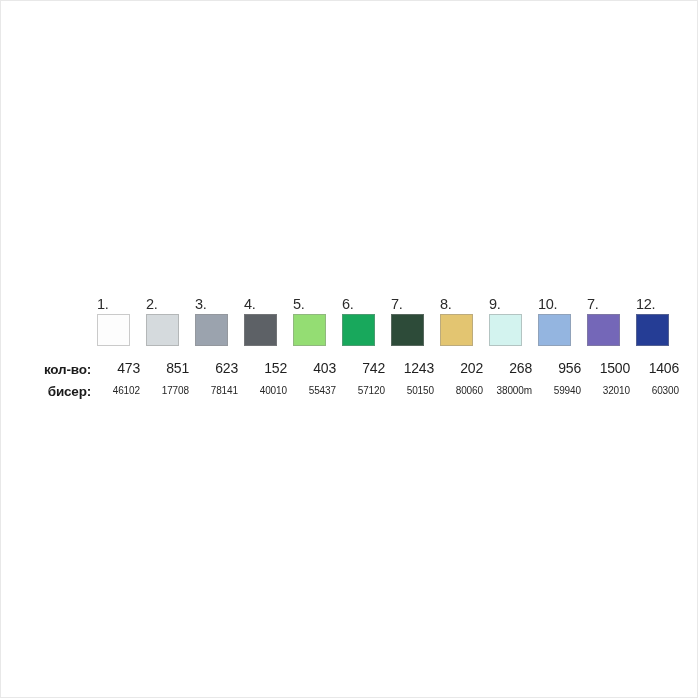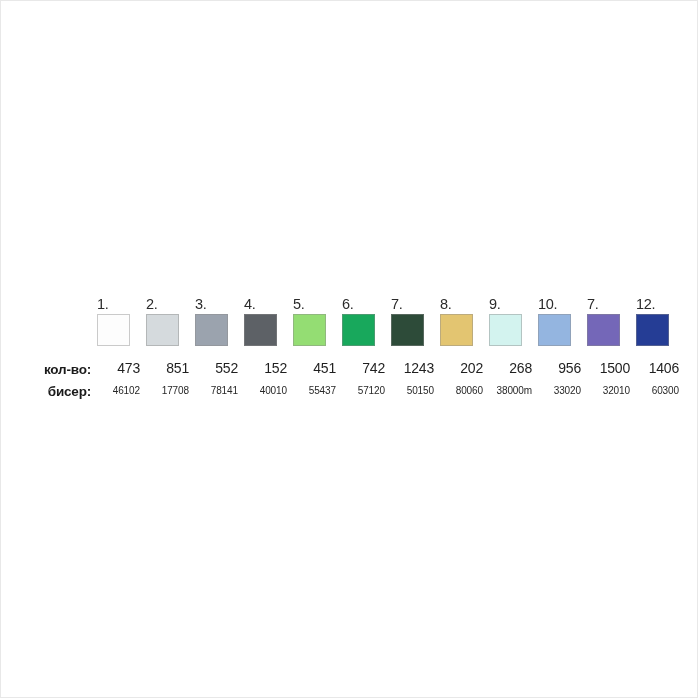--- a/index.html
+++ b/index.html
@@ -170,23 +170,23 @@
             <div class="swatch" style="background-color: rgb(37, 61, 149);"></div>
           </div>
       </div>
     </div>
 
     <div class="legend-row" id="row-count">
       <div class="row-label">кол-во:</div>
       <div class="cols">
         <div class="col">473</div>
         <div class="col">851</div>
-        <div class="col">552</div>
+        <div class="col">623</div>
         <div class="col">152</div>
-        <div class="col">451</div>
+        <div class="col">403</div>
         <div class="col">742</div>
         <div class="col">1243</div>
         <div class="col">202</div>
         <div class="col">268</div>
         <div class="col">956</div>
         <div class="col">1500</div>
         <div class="col">1406</div>
       </div>
     </div>
 
@@ -195,20 +195,20 @@
       <div class="cols">
         <div class="col">46102</div>
         <div class="col">17708</div>
         <div class="col">78141</div>
         <div class="col">40010</div>
         <div class="col">55437</div>
         <div class="col">57120</div>
         <div class="col">50150</div>
         <div class="col">80060</div>
         <div class="col">38000m</div>
-        <div class="col">33020</div>
+        <div class="col">59940</div>
         <div class="col">32010</div>
         <div class="col">60300</div>
       </div>
     </div>
 
   </div>
 </div>
 
 </body></html>

